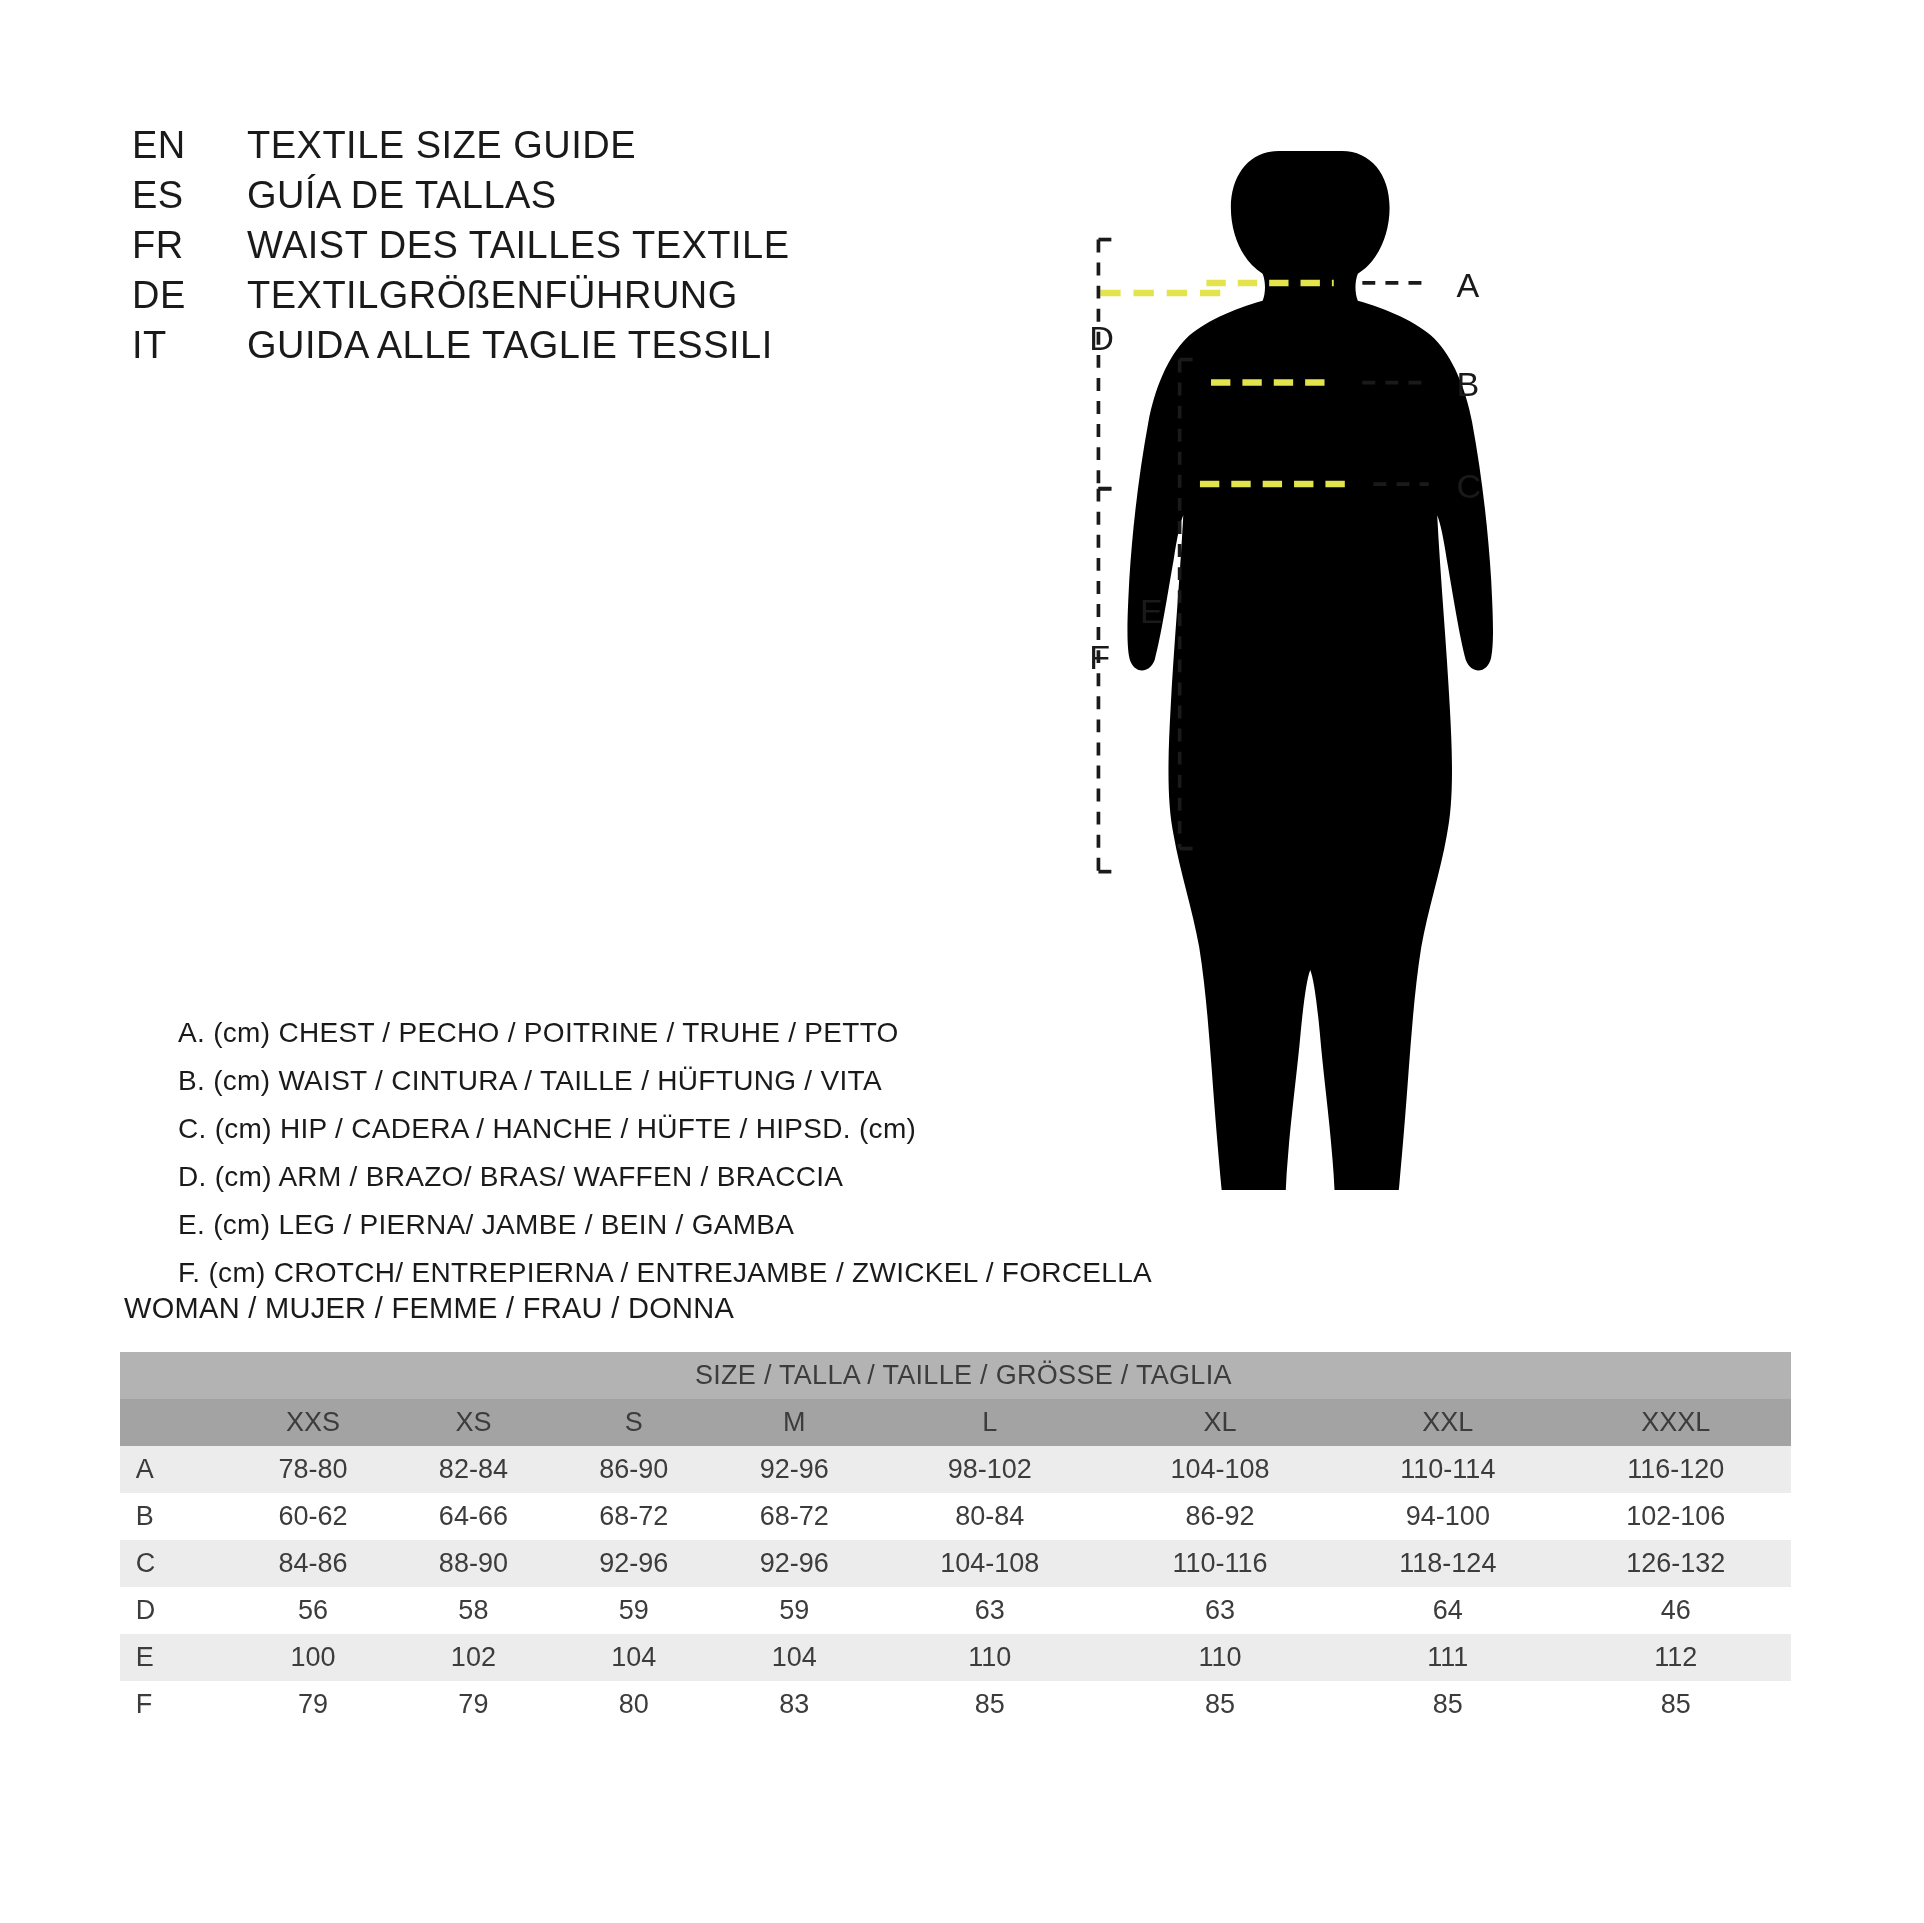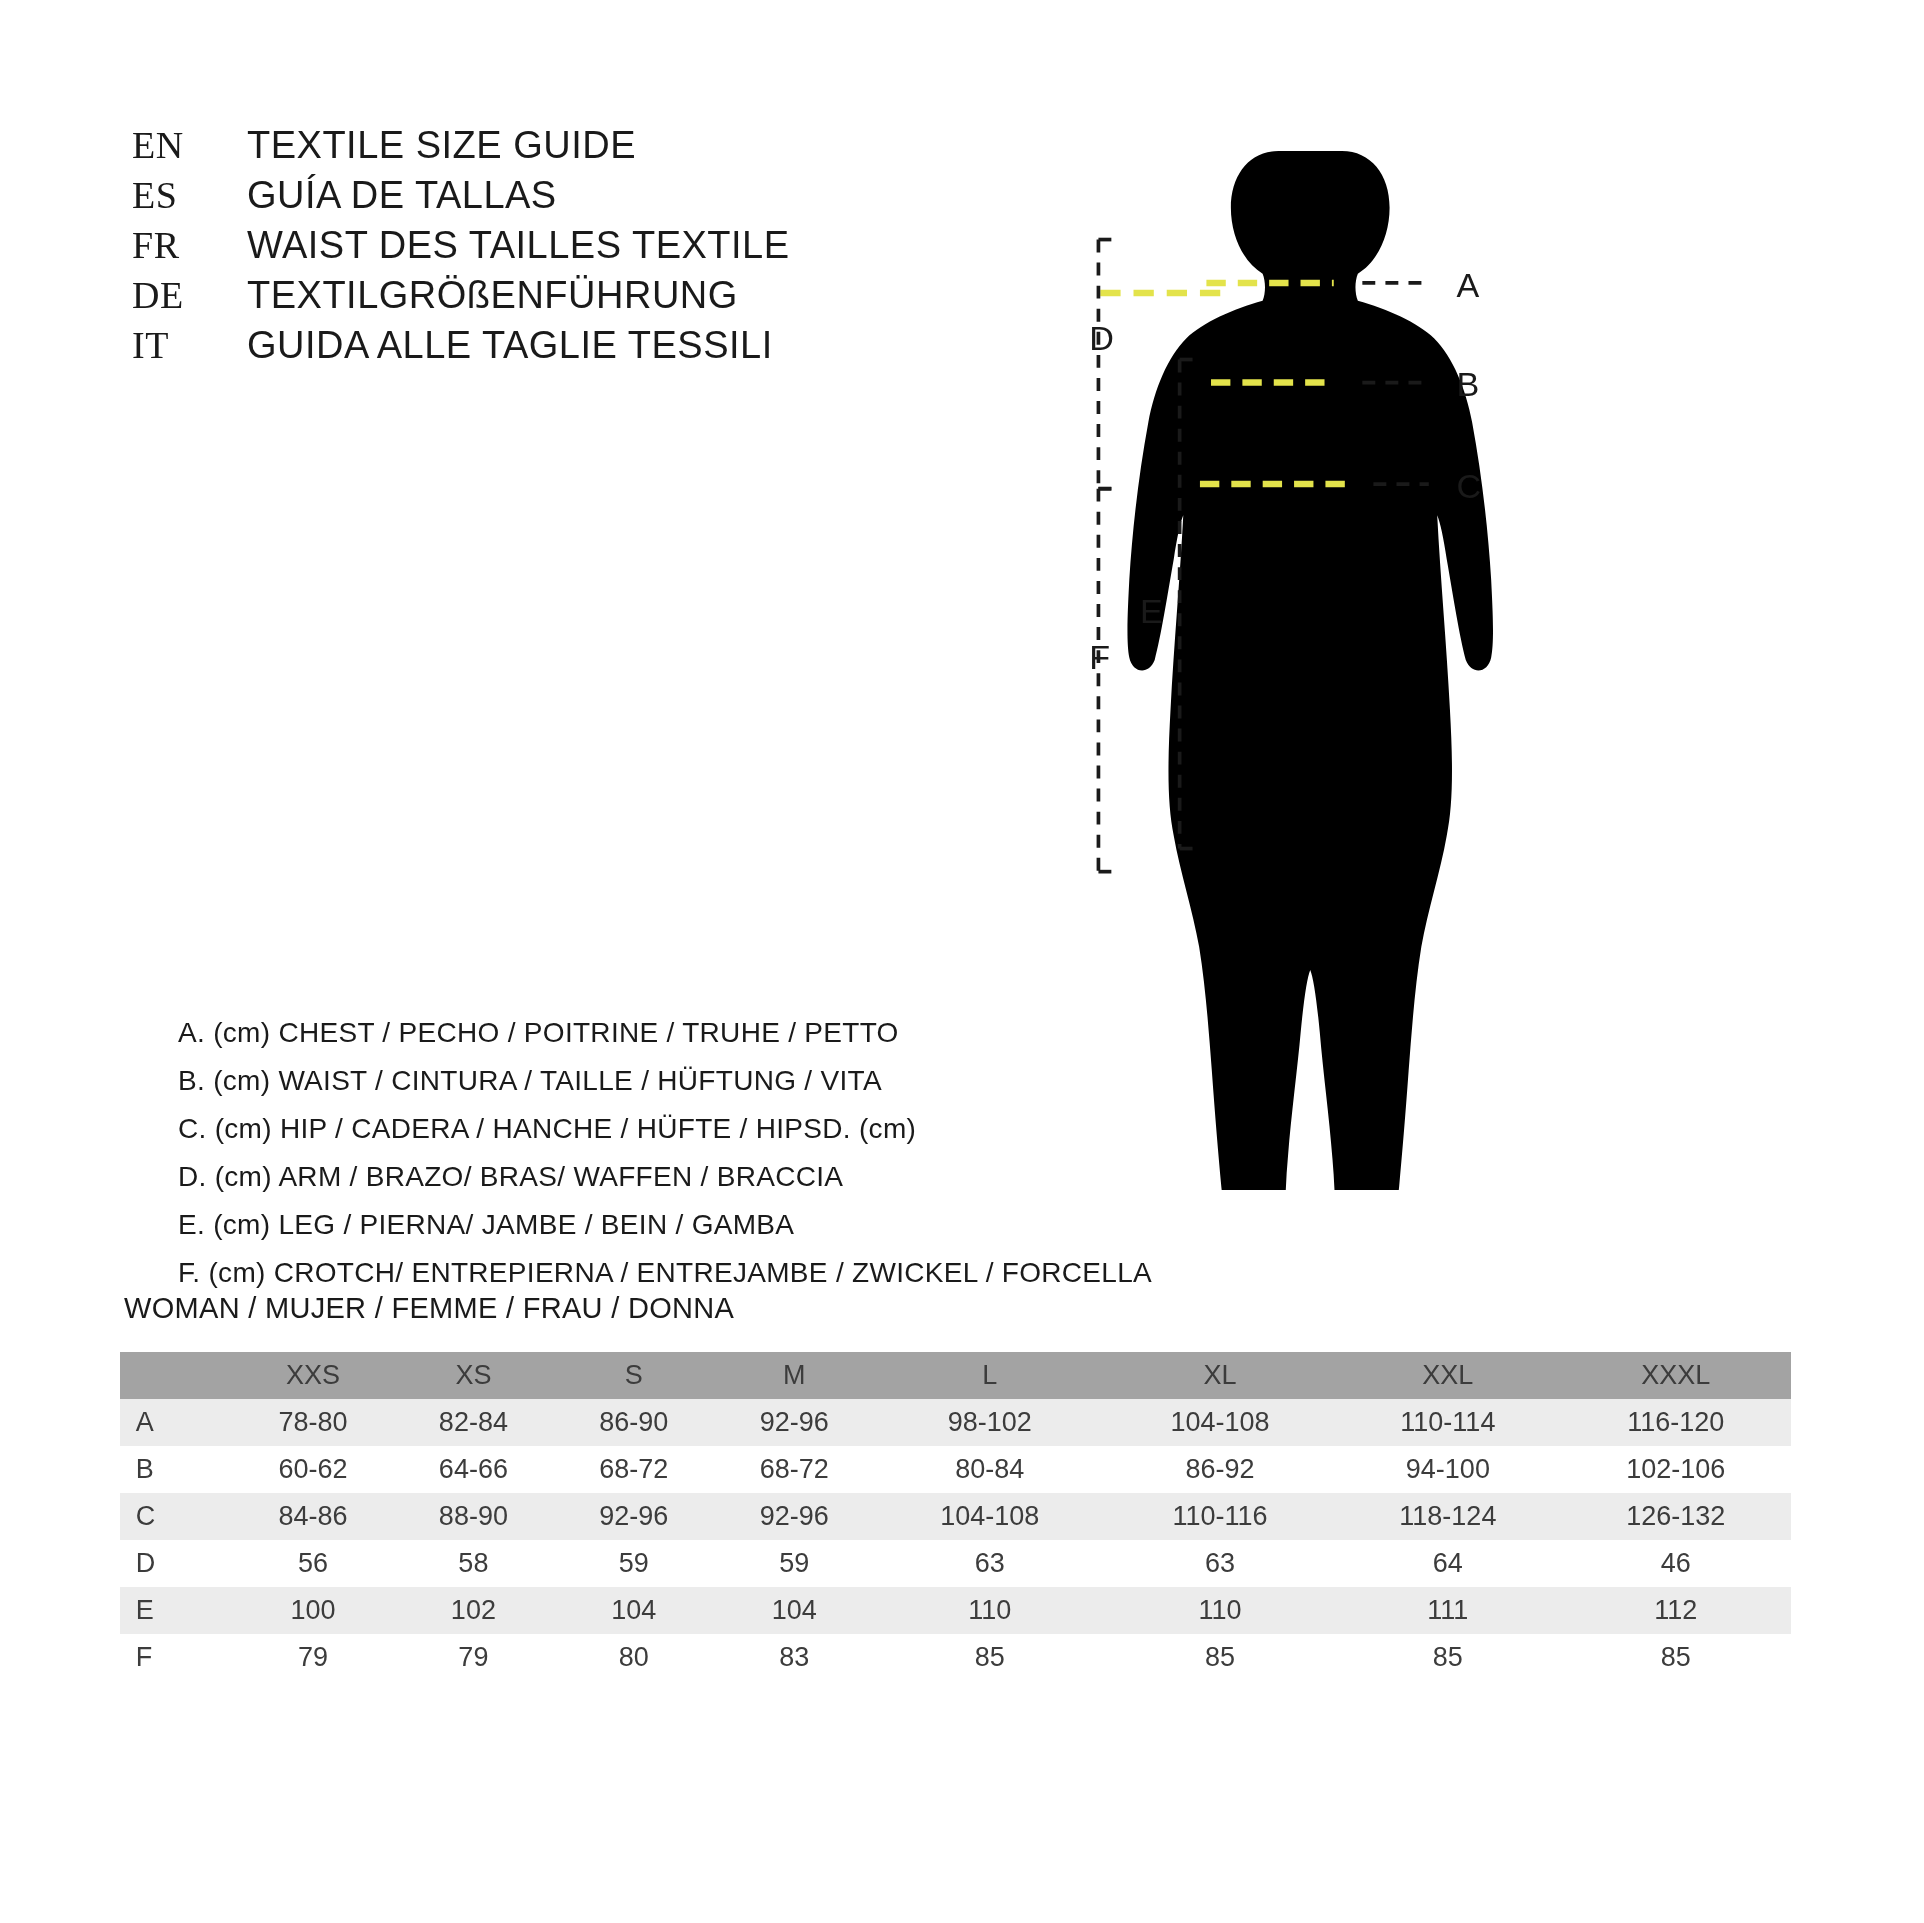--- a/index.html
+++ b/index.html
@@ -27,21 +27,20 @@
     display: flex;
     align-items: baseline;
     font-size: 38px;
     line-height: 50px;
     letter-spacing: 0.5px;
     white-space: nowrap;
   }
   .lang-code {
     width: 115px;
     flex: 0 0 115px;
-    font-family: Liberation Serif, serif;
   }
   .lang-text { }
 
   
   #legend-block {
     position: absolute;
     left: 132px;
     top: 1009px;
     width: 1089px;
     margin-left: 46px;
@@ -242,20 +241,23 @@
   <div class="legend-row">C. (cm) HIP / CADERA / HANCHE / HÜFTE / HIPSD. (cm)</div>
   <div class="legend-row">D. (cm) ARM / BRAZO/ BRAS/ WAFFEN / BRACCIA</div>
   <div class="legend-row">E. (cm) LEG / PIERNA/ JAMBE / BEIN / GAMBA</div>
   <div class="legend-row">F. (cm) CROTCH/ ENTREPIERNA / ENTREJAMBE / ZWICKEL / FORCELLA</div>
 </div>
 
 <div id="group-label">WOMAN / MUJER / FEMME / FRAU / DONNA</div>
 
 <table id="size-table">
   <tbody>
+    <tr class="tbl-title-row">
+      <td colspan="9">SIZE / TALLA / TAILLE / GRÖSSE / TAGLIA</td>
+    </tr>
     <tr class="hdr-row">
       <td class="col-label"></td>
       <td>XXS</td>
       <td>XS</td>
       <td>S</td>
       <td>M</td>
       <td>L</td>
       <td>XL</td>
       <td>XXL</td>
       <td>XXXL</td>

